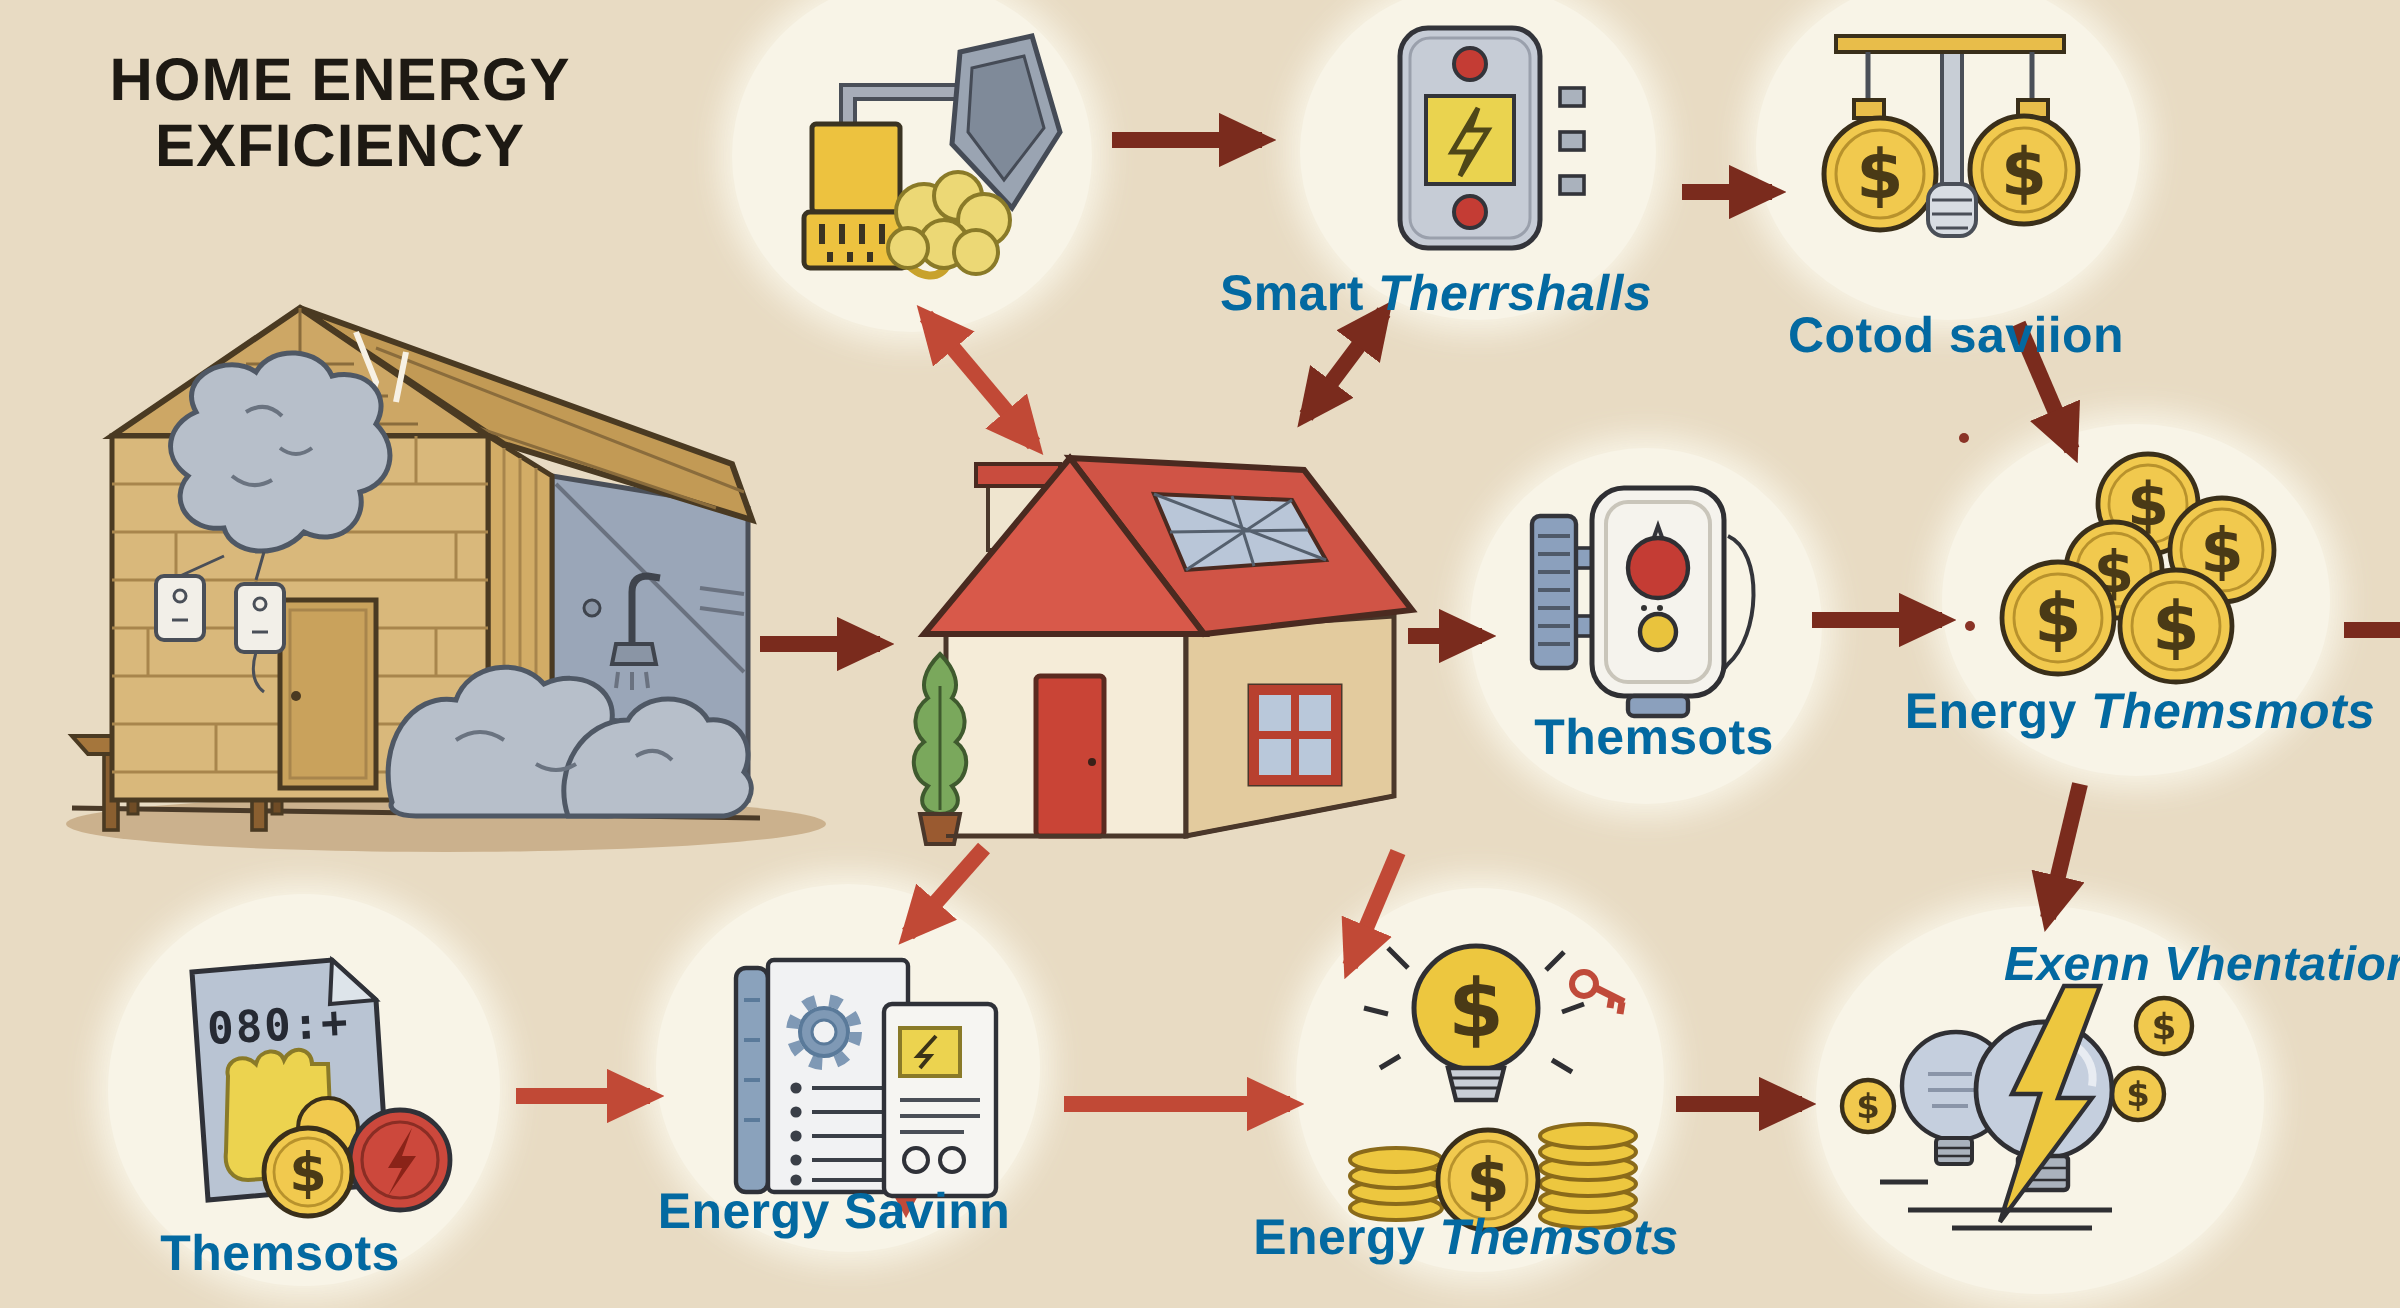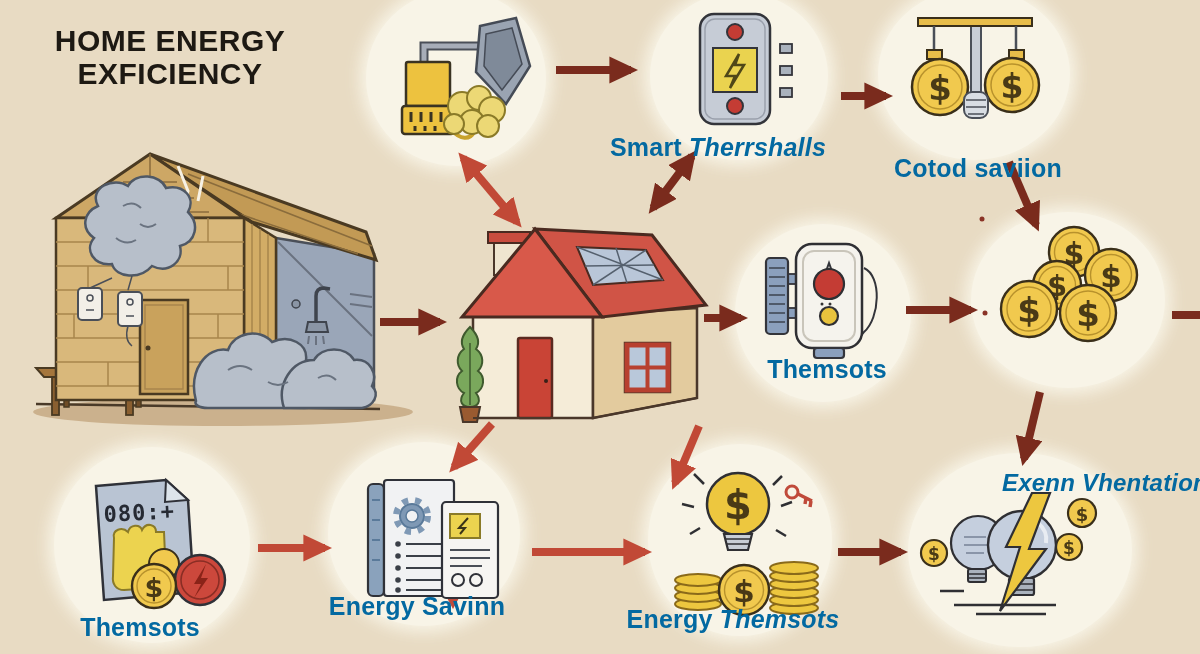--- a/index.html
+++ b/index.html
@@ -359,20 +359,23 @@
 
   <div class="lbl" style="left:718px;top:133px">
     <span class="a">Smart </span><span class="it">Therrshalls</span>
   </div>
   <div class="lbl" style="left:978px;top:154px">
     <span class="a">Cotod saviion</span><span class="it"></span>
   </div>
   <div class="lbl" style="left:827px;top:355px">
     <span class="a">Themsots</span><span class="it"></span>
   </div>
+  <div class="lbl" style="left:1070px;top:342px">
+    <span class="a">Energy </span><span class="it">Themsmots</span>
+  </div>
   <div class="lbl" style="left:140px;top:613px">
     <span class="a">Themsots</span><span class="it"></span>
   </div>
   <div class="lbl" style="left:733px;top:605px">
     <span class="a">Energy </span><span class="it">Themsots</span>
   </div>
   <div class="lbl" style="left:417px;top:592px">
     <span class="a">Energy Savinn</span><span class="it"></span>
   </div>
   <div class="lbl" style="left:1105px;top:469px;font-size:24px">

